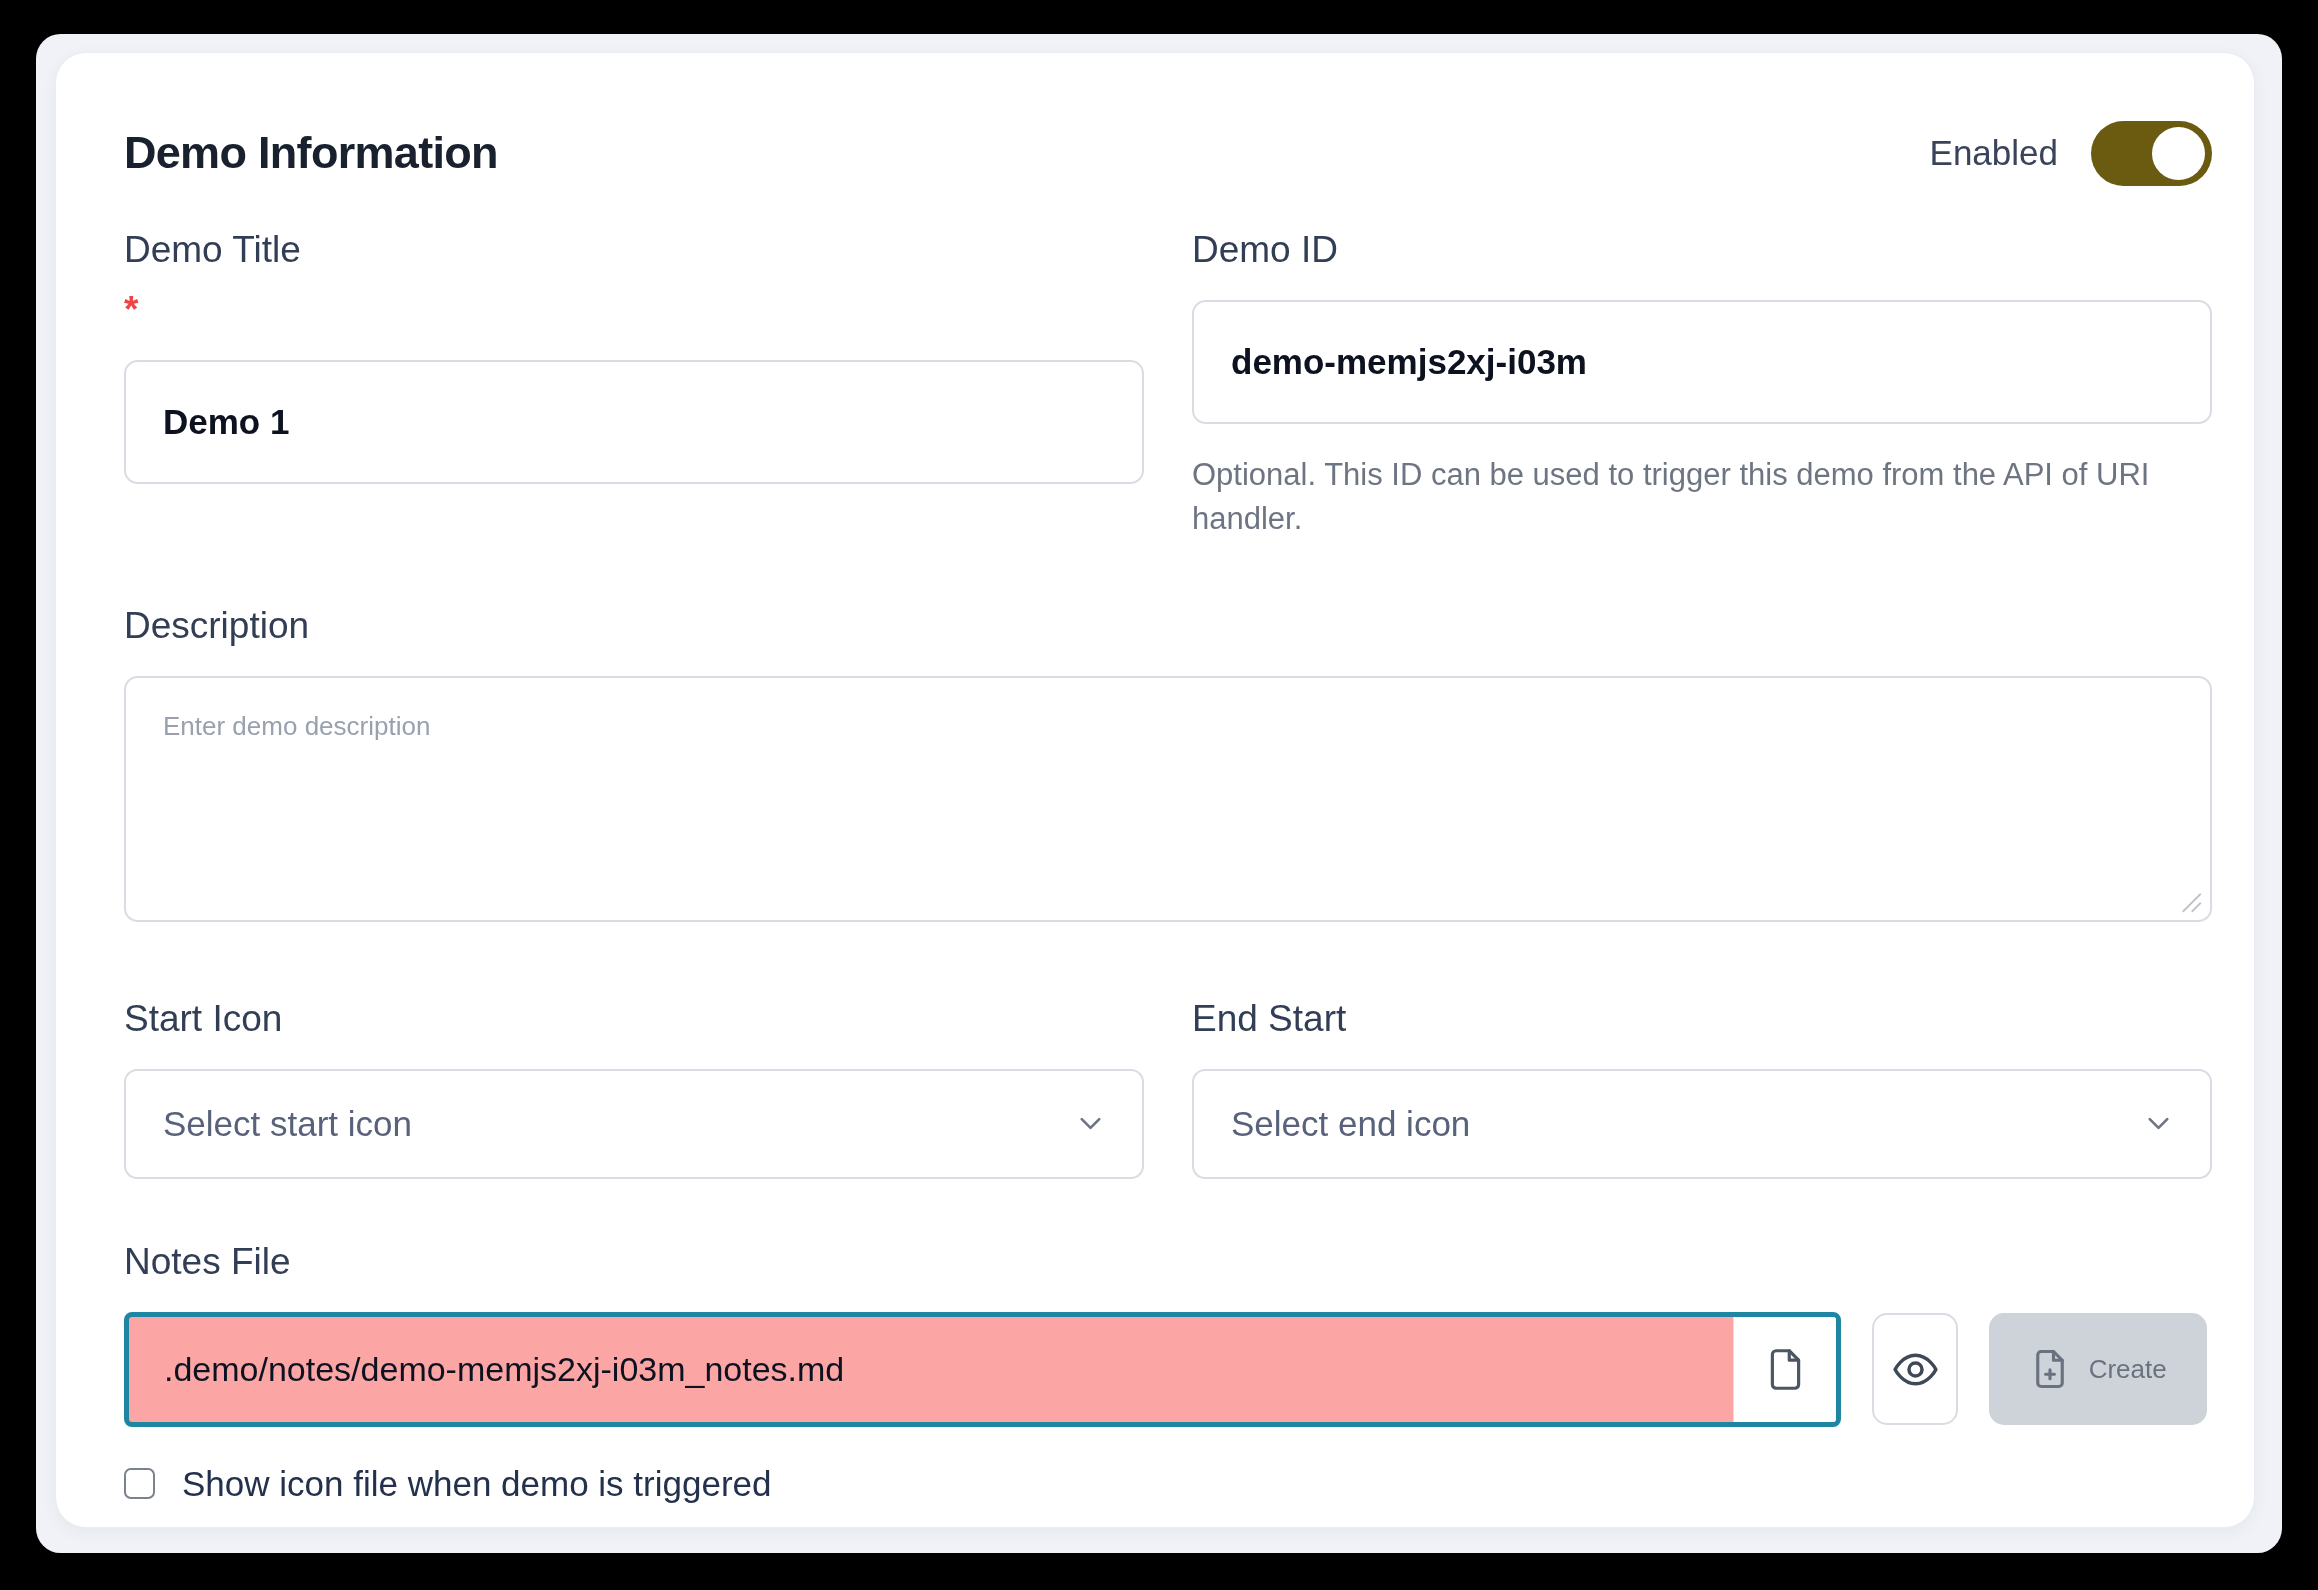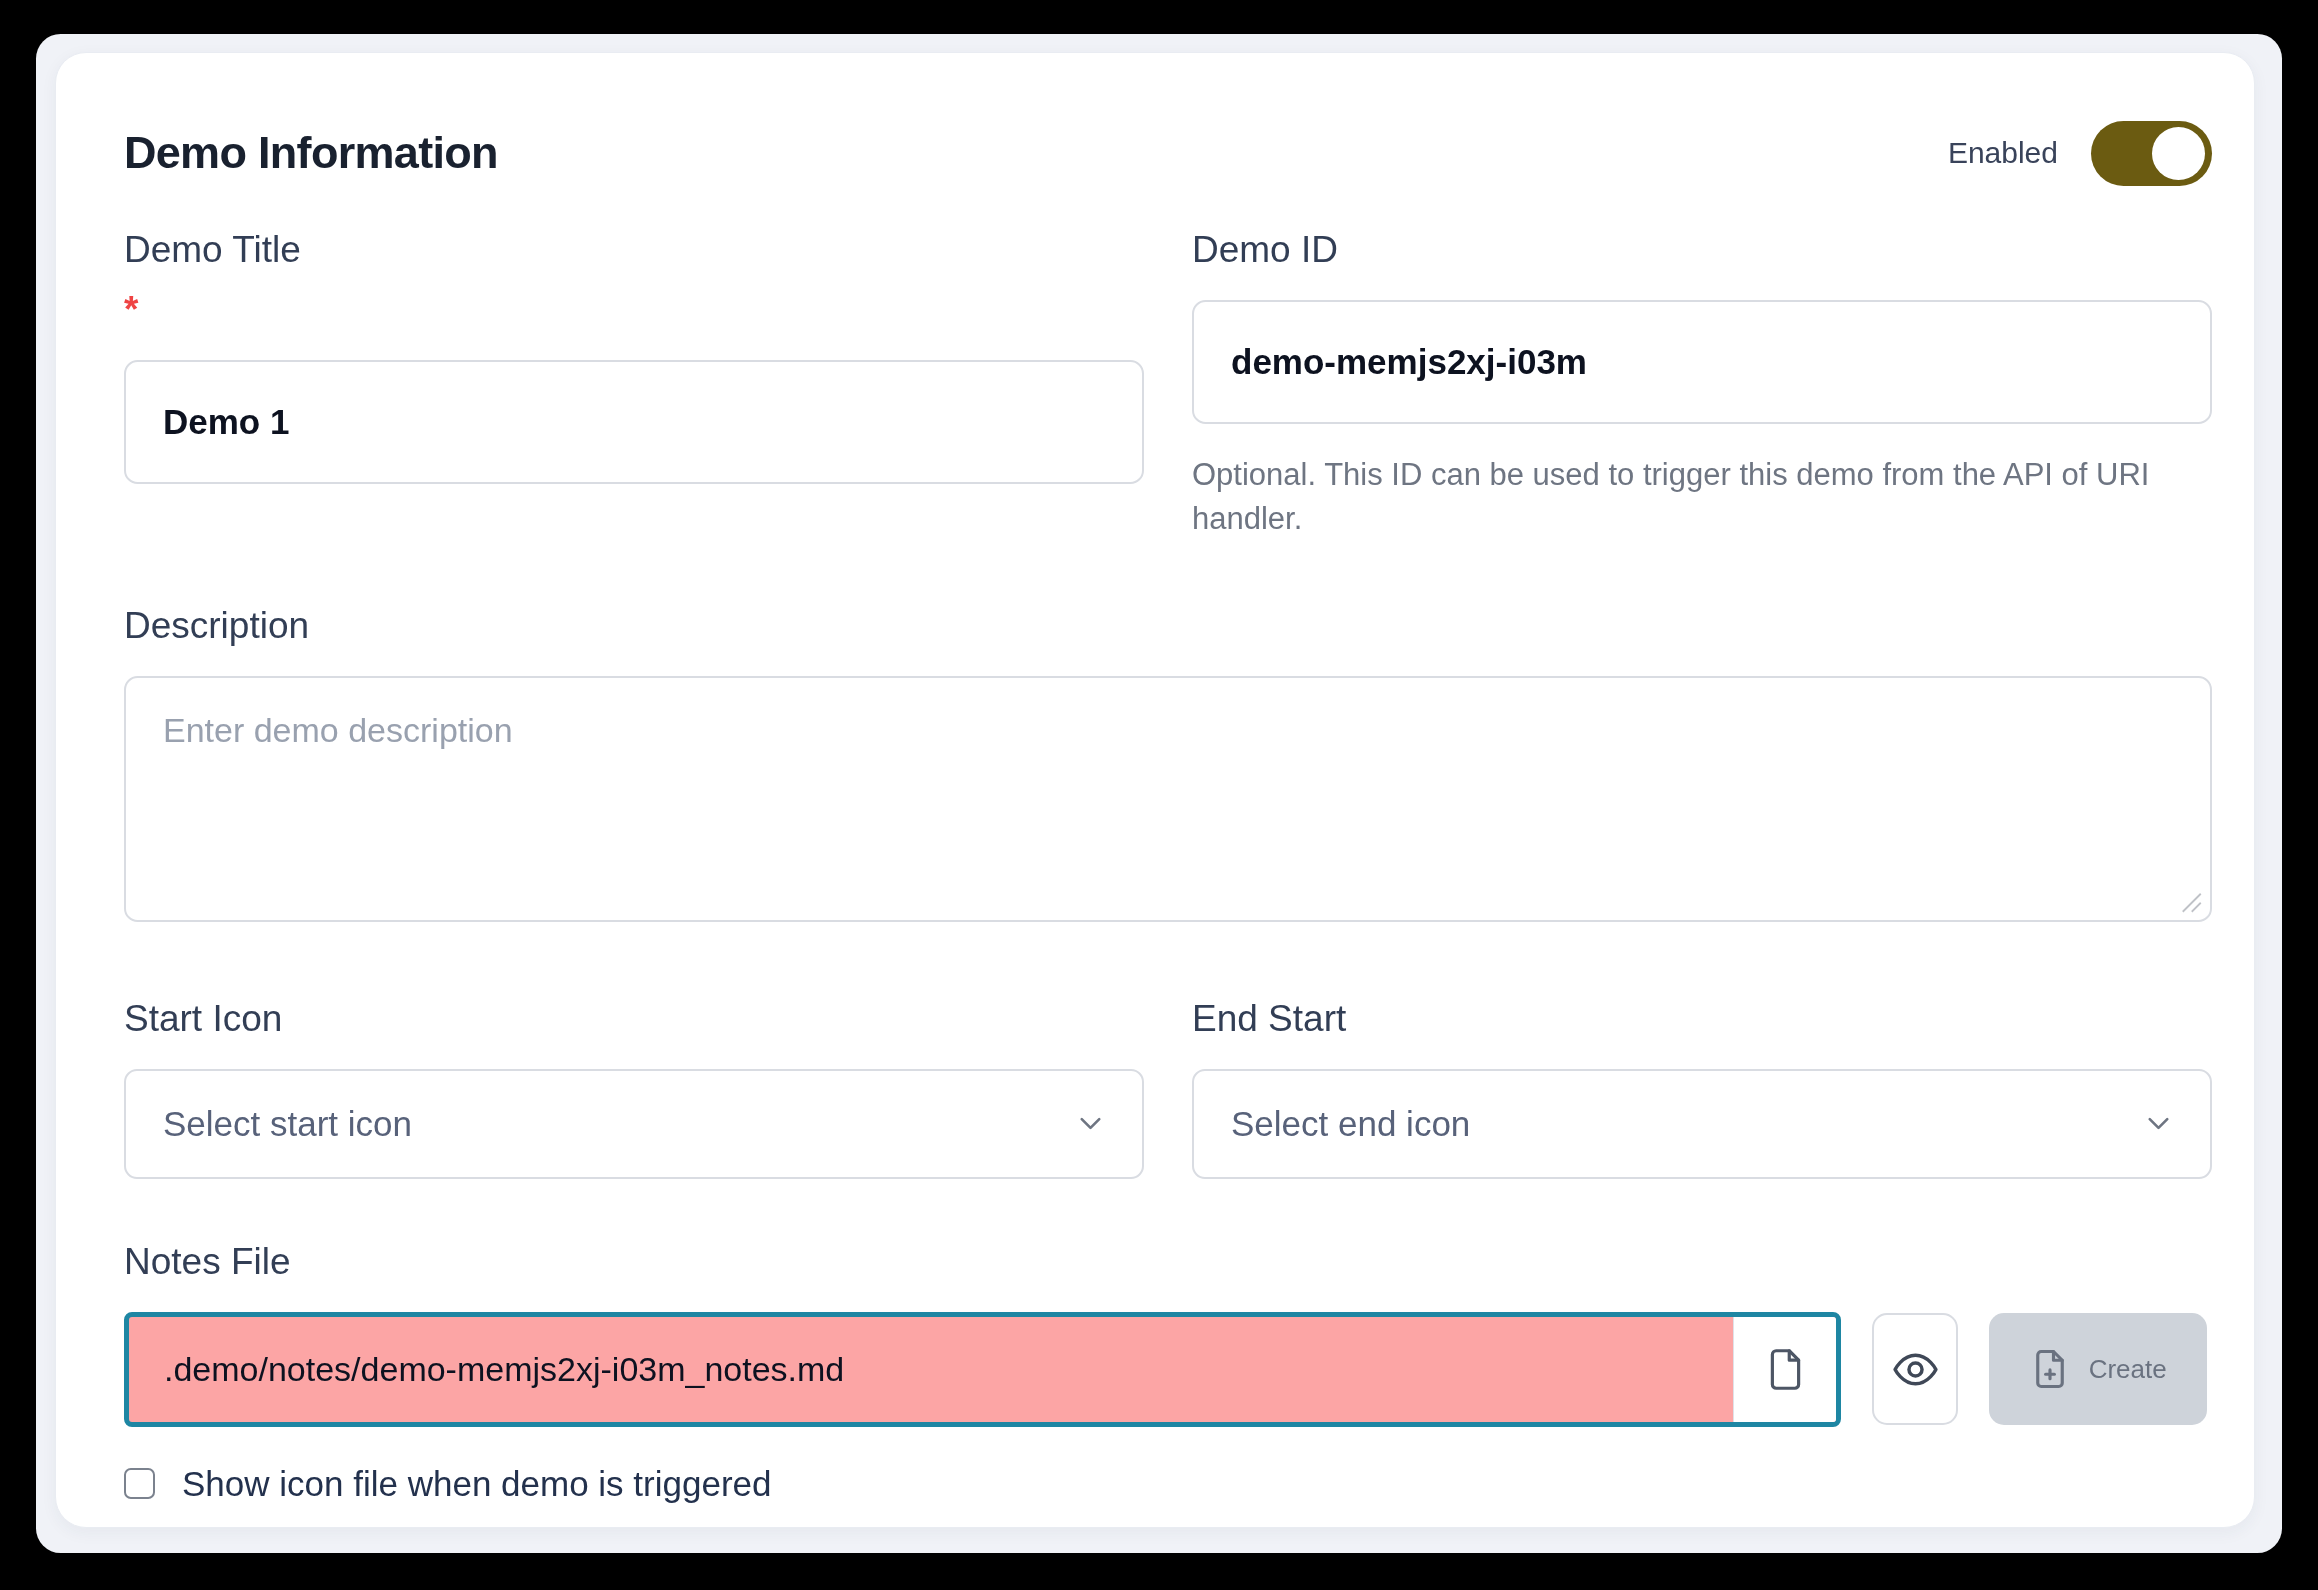--- a/index.html
+++ b/index.html
@@ -25,21 +25,21 @@
     box-shadow:0 4.1px 16.4px rgba(40,50,80,0.05);
     box-sizing:border-box;
     padding:68px 42px 48px 68px;
   }
   
   .header-row{display:flex;align-items:center;justify-content:space-between;}
   .page-title{
     font-size:45px;font-weight:700;color:#19212f;letter-spacing:-0.7px;line-height:1.1;
   }
   .enabled-wrap{display:flex;align-items:center;gap:33px;}
-  .enabled-label{font-size:30px;color:#39435a;}
+  .enabled-label{font-size:35px;color:#39435a;}
   .toggle{
     width:121px;height:65px;border-radius:33px;
     background:#6b5b11;position:relative;cursor:pointer;flex:0 0 auto;
   }
   .toggle-knob{
     position:absolute;top:6.1px;right:6.8px;width:53px;height:53px;border-radius:50%;
     background:#ffffff;
   }
   
   .grid-2{display:grid;grid-template-columns:1fr 1fr;column-gap:48px;align-items:start;}
@@ -56,21 +56,21 @@
   }
   .helper-text{
     margin-top:29px;font-size:31px;color:#6e7582;line-height:44px;max-width:1009px;
   }
   .section{margin-top:60px;}
   .textarea-wrap{position:relative;}
   textarea.demo-desc{
     width:100%;height:246px;box-sizing:border-box;resize:none;
     border:2px solid #d9dce2;border-radius:13.6px;background:#fff;
     font-family:"Liberation Sans", sans-serif;
-    font-size:34px;color:#0369a1;padding:33px 37px;outline:none;
+    font-size:26px;color:#0369a1;padding:33px 37px;outline:none;
   }
   textarea.demo-desc::placeholder{color:#99a1af;}
   .text-input::placeholder{color:#99a1af;}
   .resize-handle{
     position:absolute;right:9.5px;bottom:9.5px;width:27px;height:27px;pointer-events:none;
     opacity:.55;
   }
   .select-box{
     height:110px;box-sizing:border-box;
     border:2px solid #d9dce2;border-radius:13px;background:#fff;

